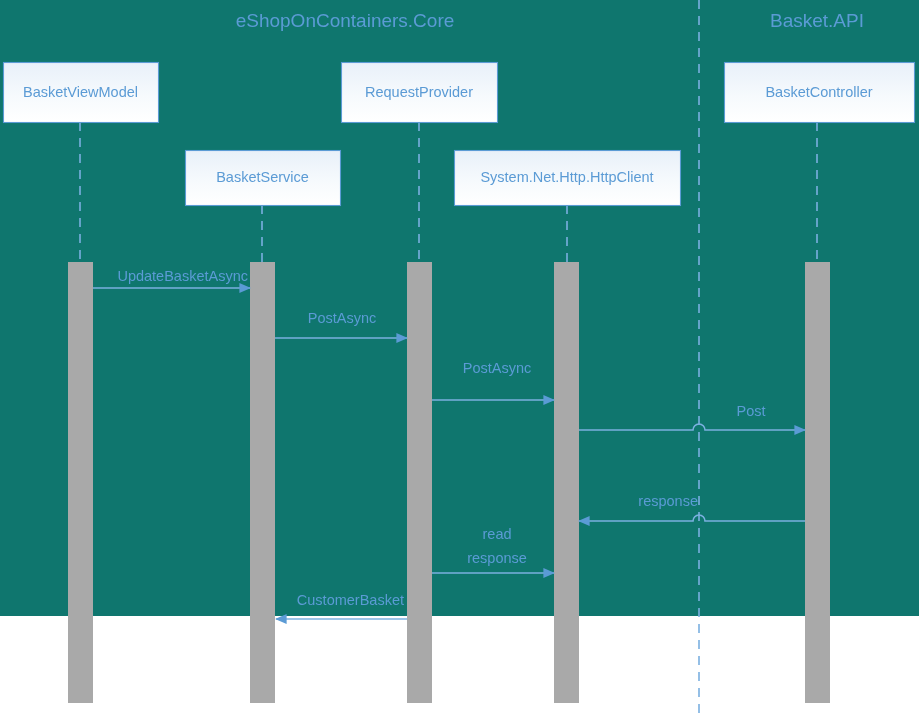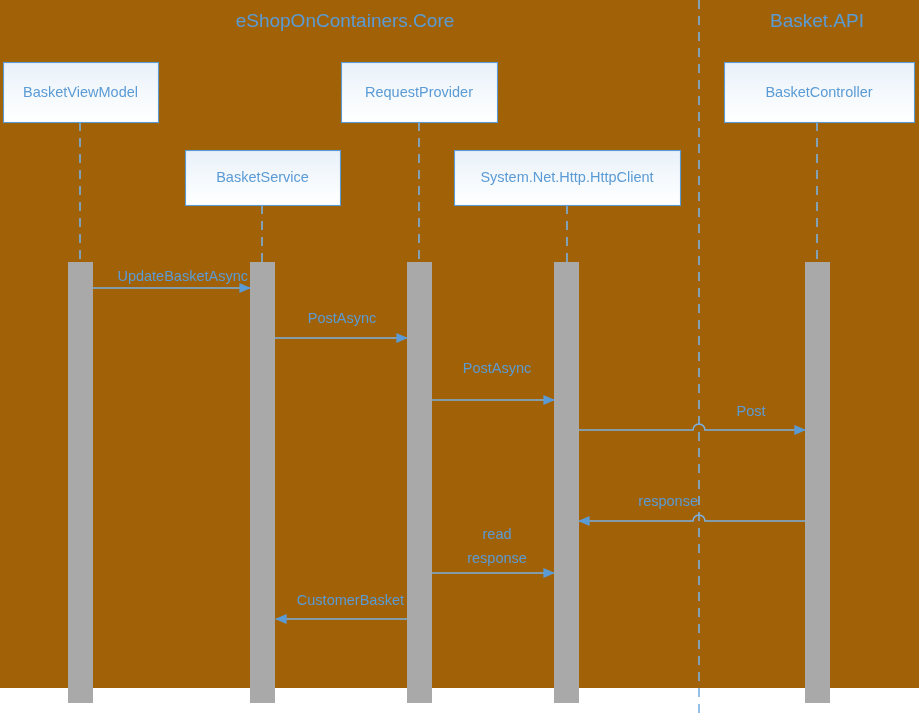--- a/index.html
+++ b/index.html
@@ -10,22 +10,22 @@
   }
   body {
     width: 919px;
     height: 716px;
     font-family: "Liberation Sans", sans-serif;
     overflow: hidden;
   }
   #diagram-root {
     position: relative;
     width: 919px;
-    height: 688px;
-    background: #a16207;
+    height: 616px;
+    background: #0f766e;
   }
   #diagram-svg {
     position: absolute;
     top: 0;
     left: 0;
     width: 919px;
     height: 716px;
   }
   .group-title {
     fill: #5b9bd5;

